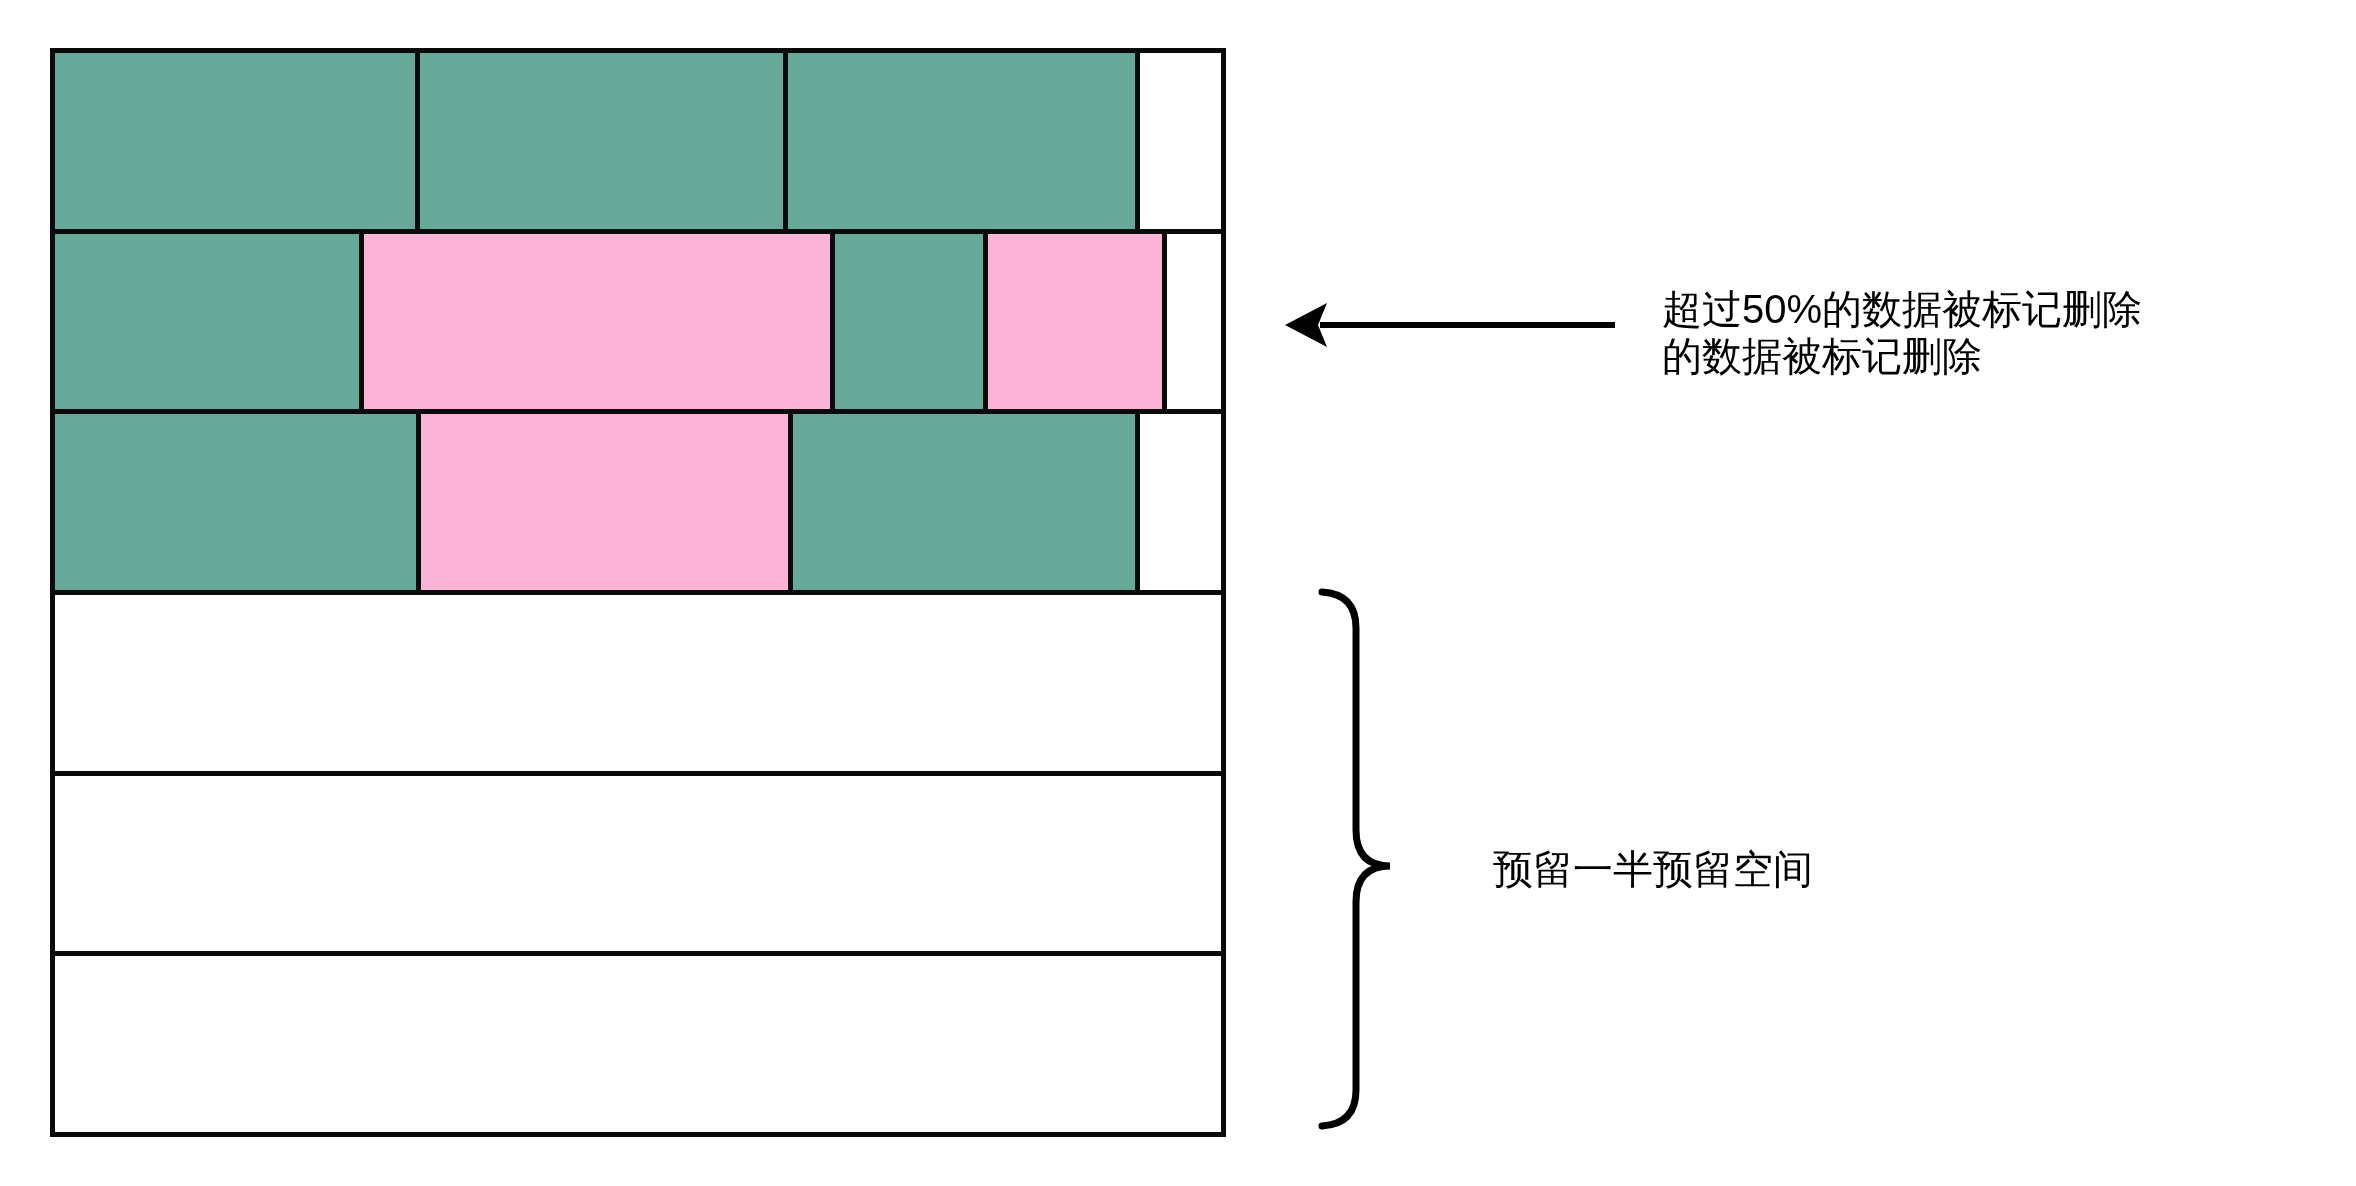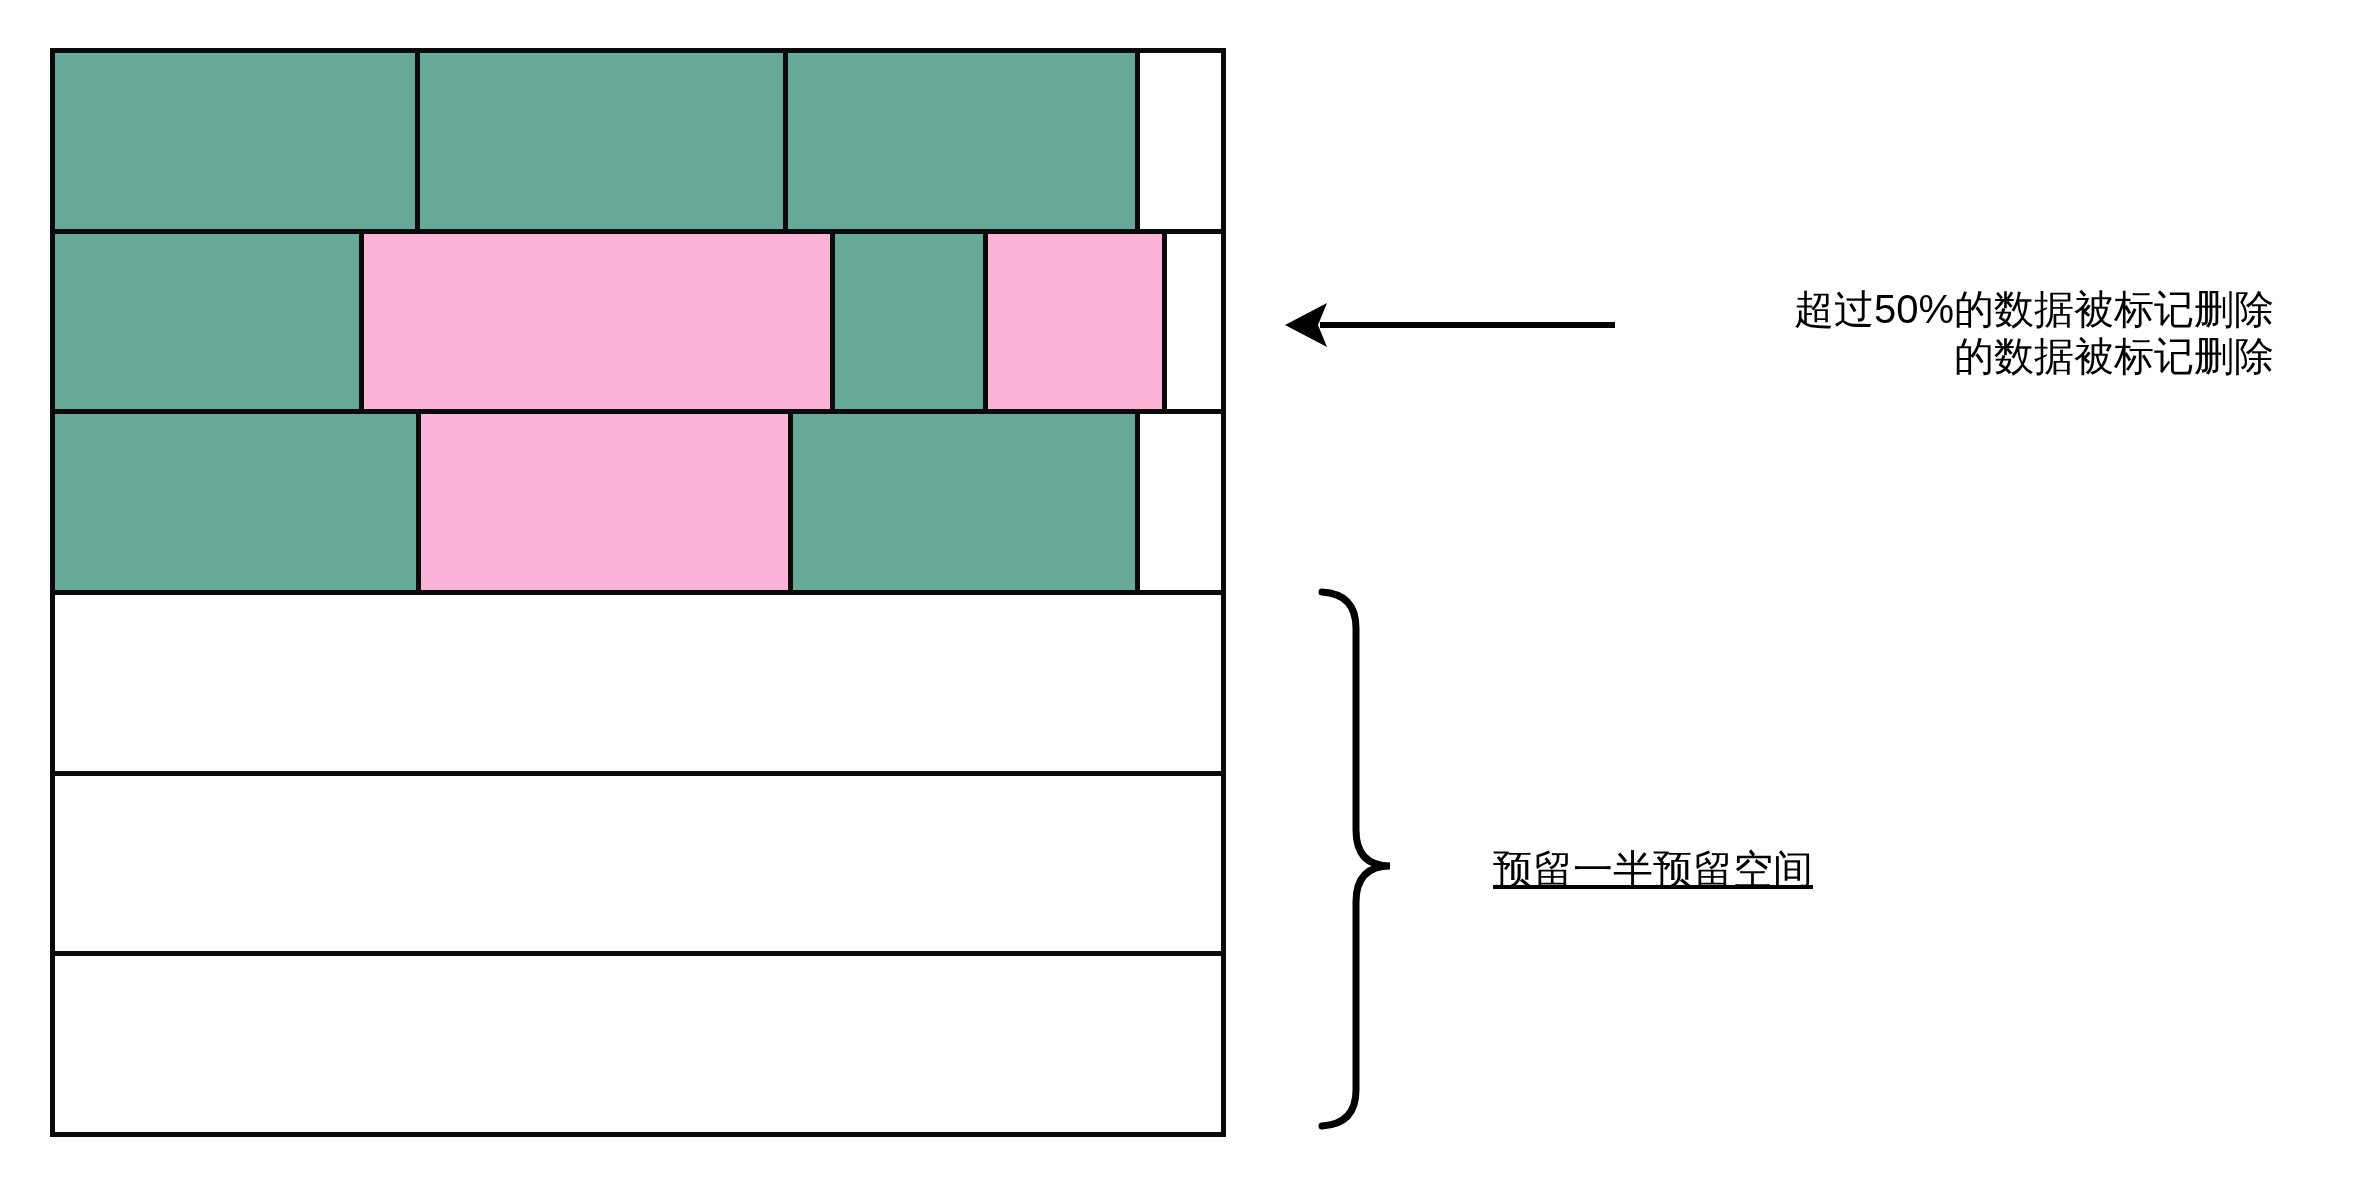--- a/index.html
+++ b/index.html
@@ -29,21 +29,21 @@
   .overlay-svg{
     position:absolute;left:0;top:0;
   }
   .label{
     position:absolute;
     color:#000000;
     font-size:40px;
     line-height:47px;
     white-space:nowrap;
   }
-  .label.centered{text-align:right;}
+  .label.centered{text-align:left;}
 </style>
 </head>
 <body>
 
 <div class="canvas">
 
   <div class="grid" id="block-grid" style="left: 50px; top: 48px; width: 1176px; height: 1089px; background: rgb(10, 10, 10); padding: 5px; row-gap: 5px;">
       <div class="grid-row" style="column-gap: 5px;">
         <div class="grid-cell" style="flex: 0 0 360px; background: rgb(103, 169, 153);"></div>
         <div class="grid-cell" style="flex: 0 0 363px; background: rgb(103, 169, 153);"></div>
@@ -84,15 +84,15 @@
              Q 1356 866 1356 902
              L 1356 1090
              Q 1356 1124 1322 1126" fill="none" stroke="#000000" stroke-width="7" stroke-linecap="round"></path>
   </svg>
 
   <div class="label centered" style="left:1662px;top:286px;width:612px;">
     <div>超过50%的数据被标记删除</div>
     <div>的数据被标记删除</div>
   </div>
 
-  <div class="label" style="left:1493px;top:846px;text-decoration:underline;">预留一半预留空间</div>
+  <div class="label" style="left:1493px;top:846px;">预留一半预留空间</div>
 
 </div>
 
 </body></html>

